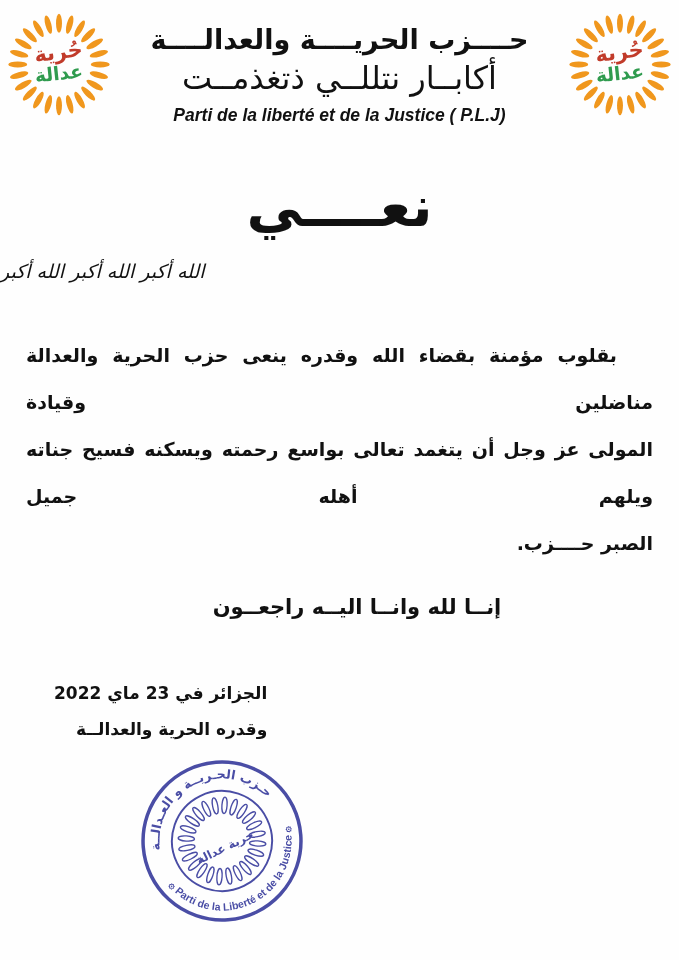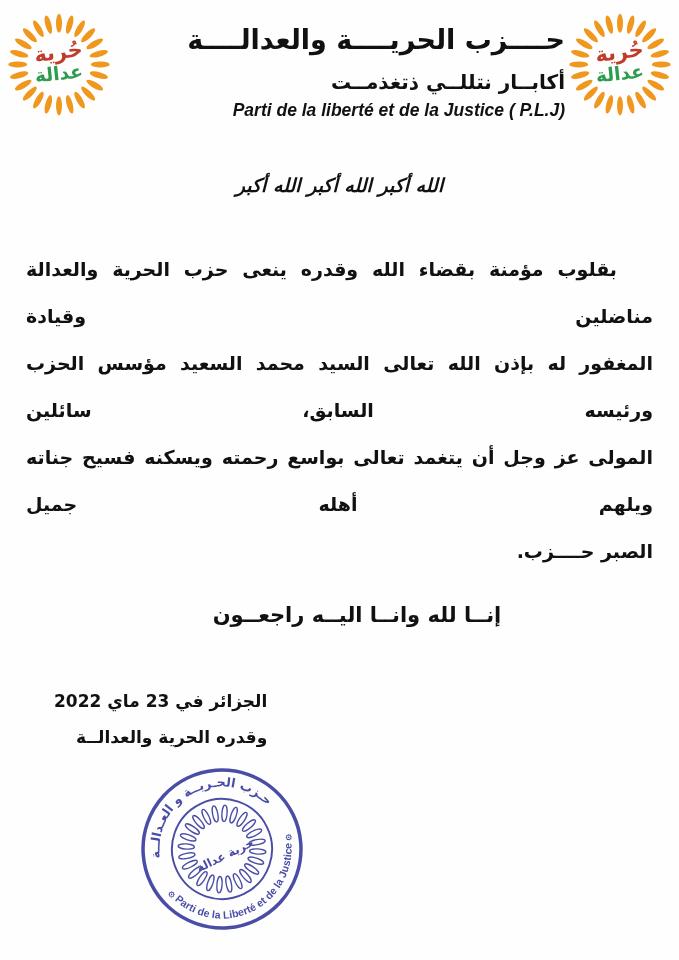--- a/index.html
+++ b/index.html
@@ -8,30 +8,30 @@
     width:679px;height:960px;
     margin:0 auto;
     background:#fefefe;
     font-family:"DejaVu Sans",sans-serif;
     color:#111;
     overflow:hidden;
   }
   
   .header{display:flex;align-items:flex-start;padding:6px 4px 0 4px;}
   .logo{width:110px;height:118px;flex:0 0 auto;}
-  .header-center{flex:1;text-align:right;padding-top:16px;}
+  .header-center{flex:1;text-align:center;padding-top:16px;}
   .h-ar1{font-size:27px;font-weight:bold;line-height:1.35;direction:rtl;}
-  .h-ar2{font-size:20px;font-weight:bold;line-height:1.3;direction:rtl;margin-top:11px;}
+  .h-ar2{font-size:32px;font-weight:normal;line-height:1.3;direction:rtl;}
   .h-fr {font-size:17.5px;font-weight:bold;margin-top:5px;
          font-family:"Liberation Sans",sans-serif;font-style:italic;}
   
   .doc-title{text-align:center;font-size:56px;font-weight:bold;
              margin-top:50px;direction:rtl;line-height:1.1;}
-  .takbir{text-align:center;font-size:19px;font-weight:bold;font-style:italic;
-          margin-top:50px;direction:rtl;}
+  .takbir{text-align:left;font-size:19px;font-weight:normal;font-style:italic;
+          margin-top:22px;direction:rtl;}
   .body-text{margin:50px 26px 0 26px;direction:rtl;font-size:19px;
              font-weight:bold;line-height:47px;}
   .jline{text-align:justify;text-align-last:justify;}
   .indent{text-indent:36px;}
   .lastline{text-align:right;}
   .istirja{text-align:center;font-size:21px;font-weight:bold;
            margin-top:28px;direction:rtl;padding-left:35px;}
   .date-block{margin:56px 0 0 54px;width:fit-content;direction:rtl;
               text-align:right;font-size:17px;font-weight:bold;line-height:36px;}
   
@@ -92,27 +92,27 @@
     </div>
 
     <svg class="logo" viewBox="0 0 100 105">
       <use href="#sunburst" fill="#F0971D" transform="translate(0,2)"></use>
       <text x="50" y="47" text-anchor="middle" font-size="19" font-weight="bold" fill="#C13B2A" transform="rotate(-8 50 45)">حُرية</text>
       <text x="50" y="66" text-anchor="middle" font-size="17" font-weight="bold" fill="#2F9B4E" transform="rotate(-6 50 62)">عدالة</text>
     </svg>
   </div>
 
   
+  <div class="doc-title">نعــــي</div>
 
   <div class="takbir">الله أكبر الله أكبر الله أكبر</div>
 
   
   <div class="body-text">
     <div class="jline indent">بقلوب مؤمنة بقضاء الله وقدره ينعى حزب الحرية والعدالة مناضلين وقيادة</div>
-    <div class="jline">المغفور له بإذن الله تعالى السيد محمد السعيد مؤسس الحزب ورئيسه السابق، سائلين</div>
     <div class="jline">المولى عز وجل أن يتغمد تعالى بواسع رحمته ويسكنه فسيح جناته ويلهم أهله جميل</div>
     <div class="lastline">الصبر حــــزب.</div>
   </div>
 
   <div class="istirja">إنــا لله وانــا اليــه راجعــون</div>
 
   
   <div class="date-block">
     <div>الجزائر في 23 ماي 2022</div>
     <div>وقدره الحرية والعدالــة</div>

